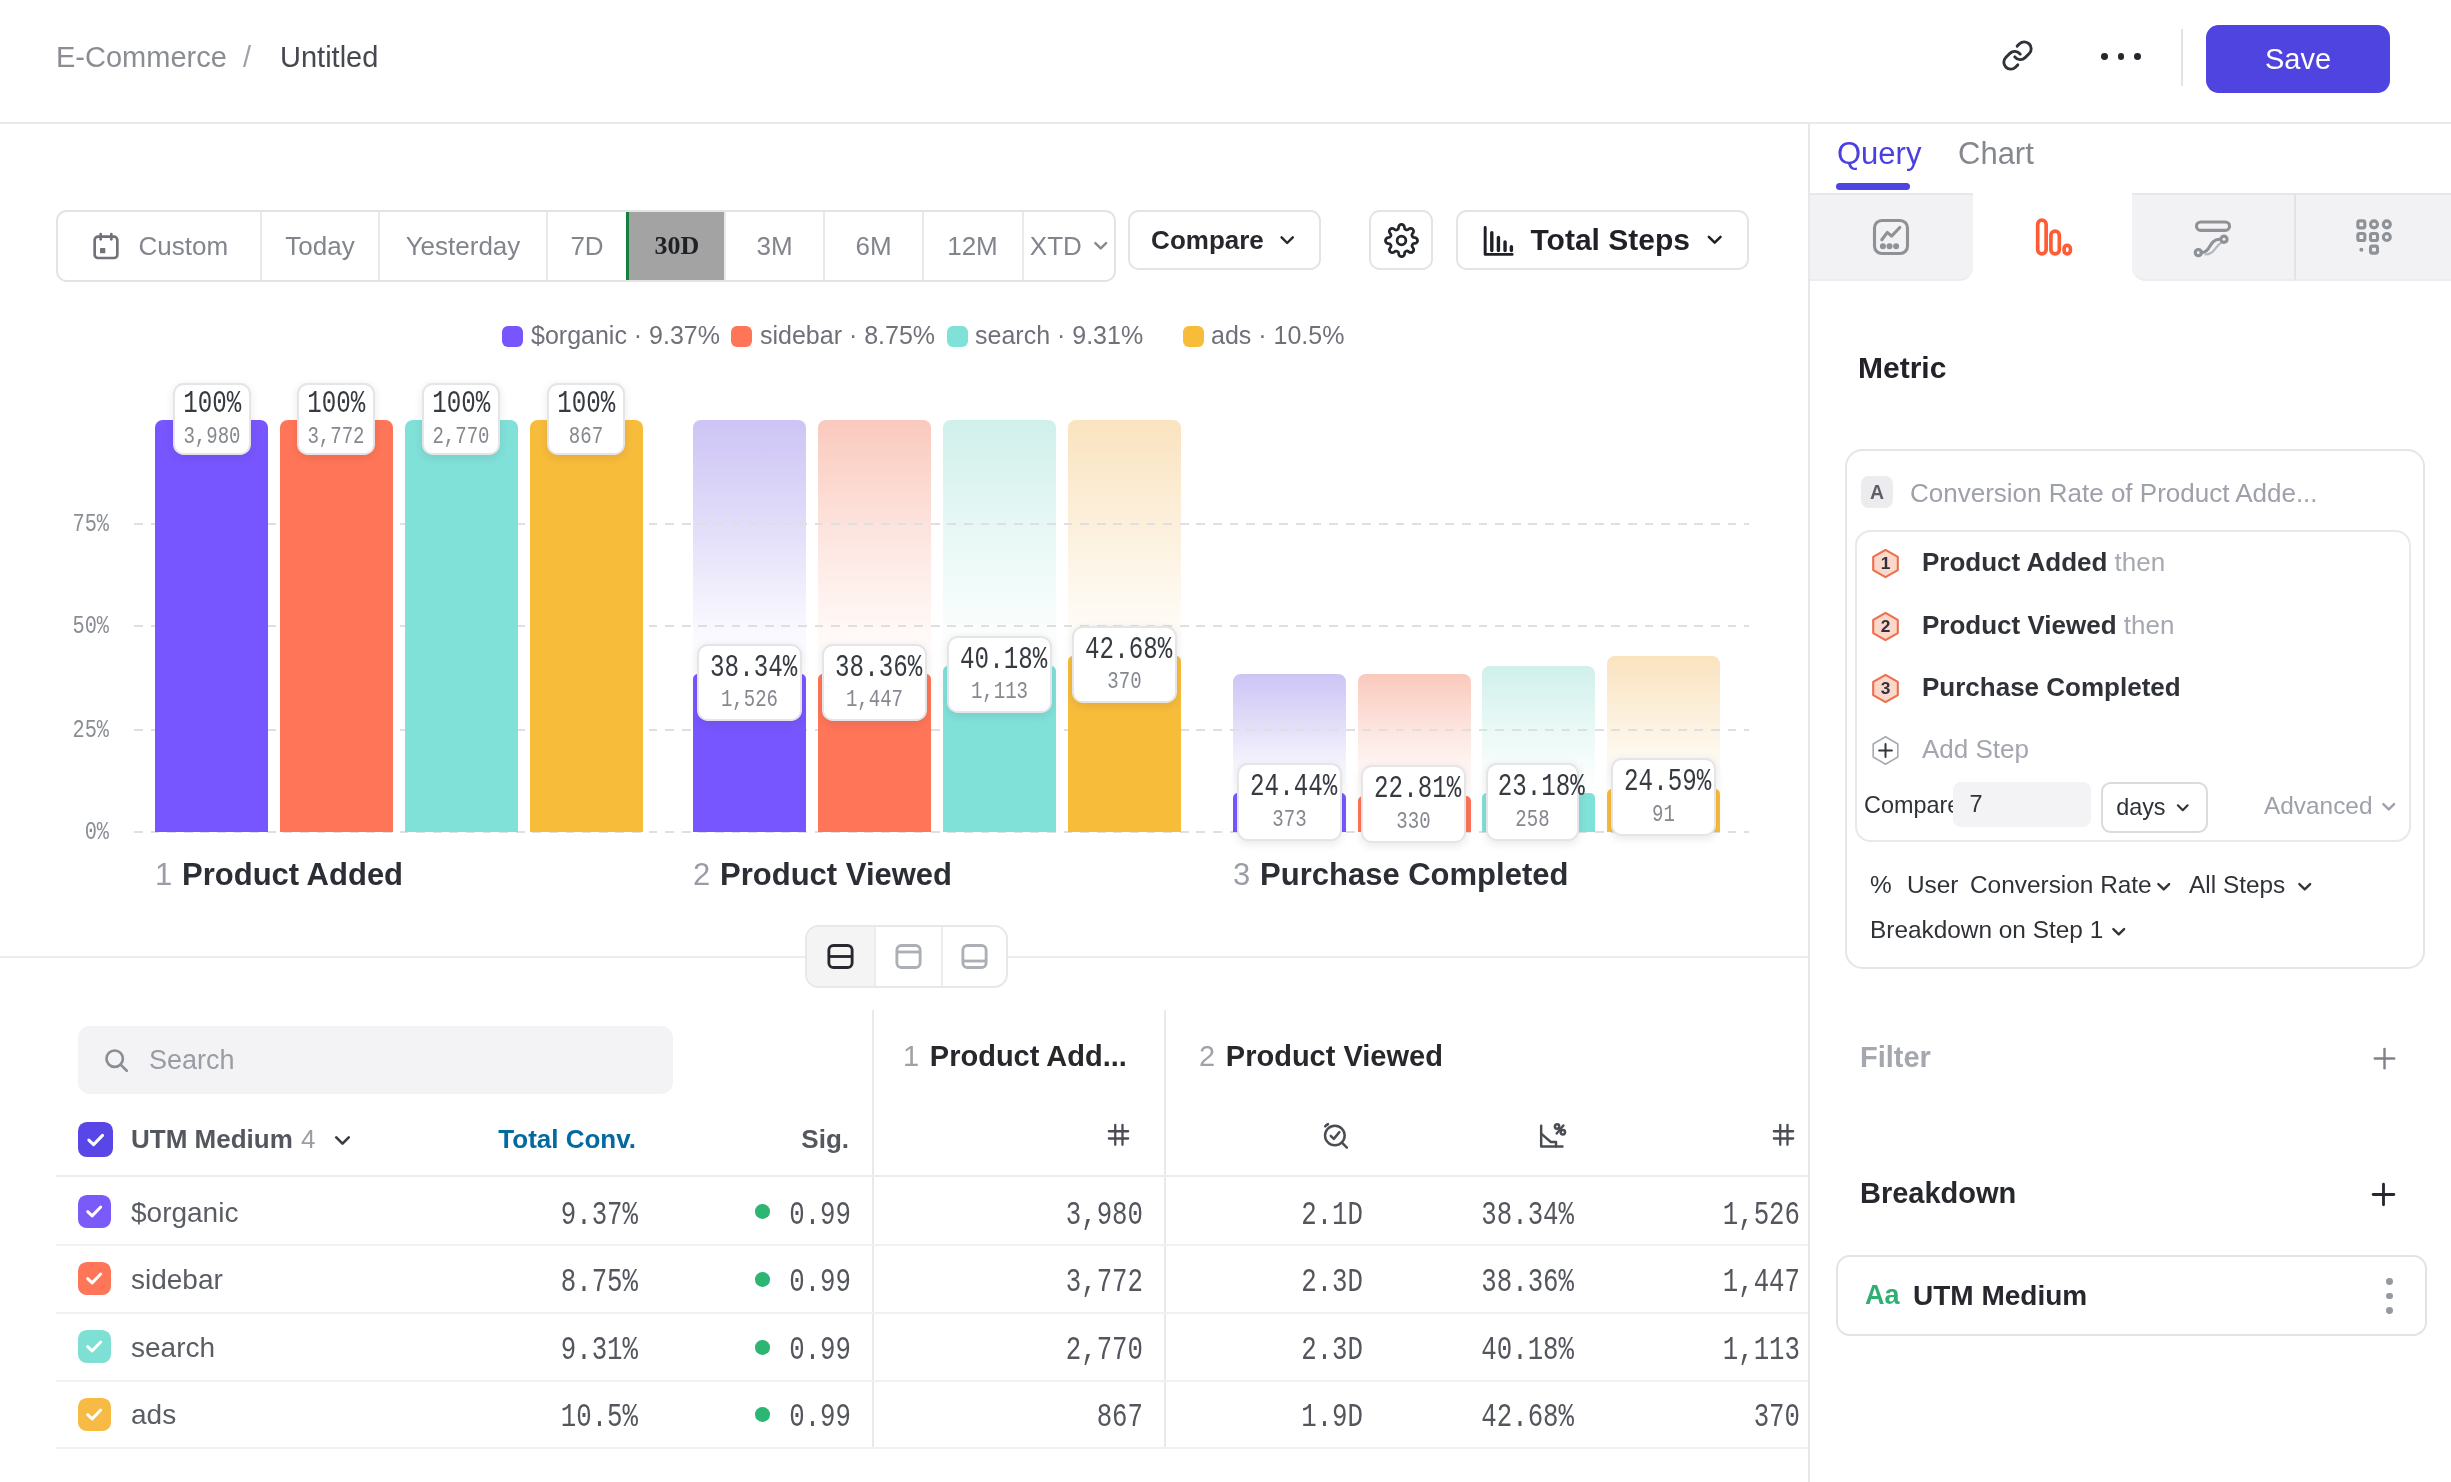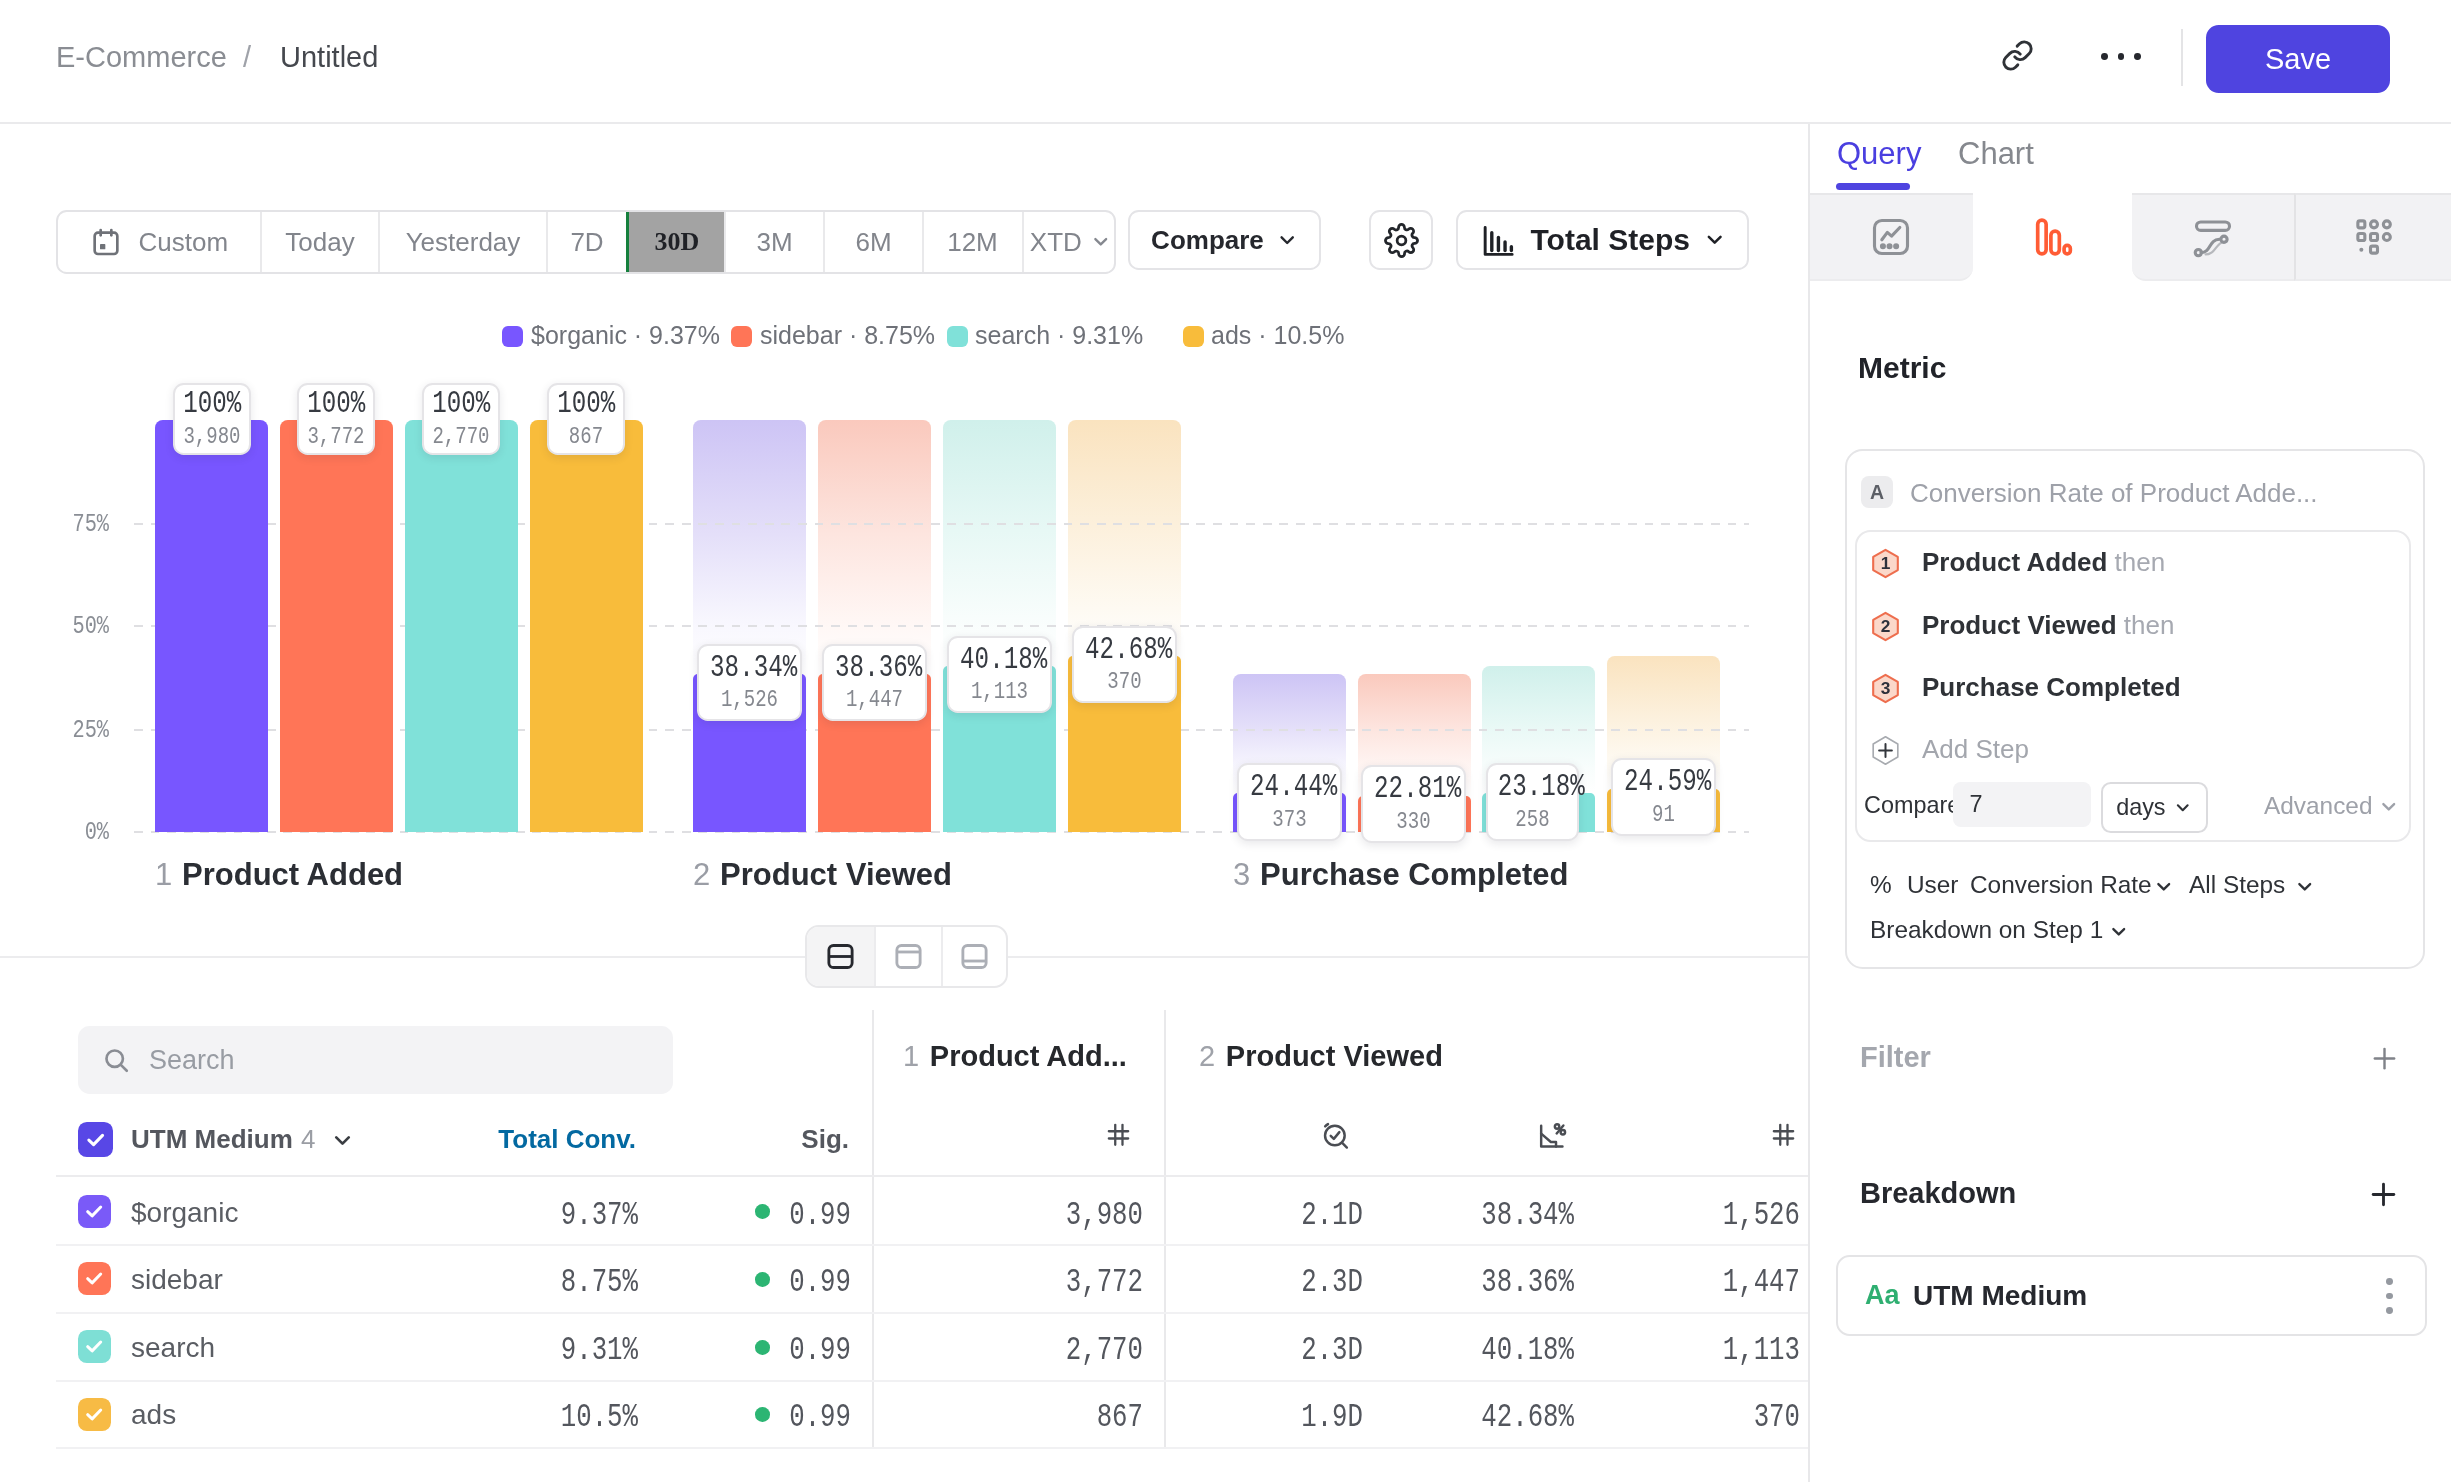--- a/index.html
+++ b/index.html
@@ -44,21 +44,21 @@
 
   <div class="abs" style="left:2101px;top:53px;display:flex;gap:9.8px;">
     <span class="dot3"></span>
       <span class="dot3"></span>
       <span class="dot3"></span>
   </div>
   <div class="abs" style="left:2181px;top:29px;width:0;height:57px;border-left:2px solid #E4E4E6;"></div>
   <div class="abs" style="left:2206px;top:25px;width:184px;height:68px;background:#4F44E0;border-radius:12.7px;display:flex;align-items:center;justify-content:center;color:#fff;font-size:29px;">Save</div>
 </div>
 
-<div class="abs" style="left:56px;top:210px;width:1060px;height:64px;border:2px solid #E3E3E6;border-radius:10.7px;background:#fff;">
+<div class="abs" style="left:56px;top:210px;width:1060px;height:72px;border:2px solid #E3E3E6;border-radius:10.7px;background:#fff;">
   <div class="seg" style="left:0;width:202px;">
     <svg width="32" height="32" viewBox="0 0 24 24" fill="none" stroke="#6F7278" stroke-width="2" stroke-linecap="round" stroke-linejoin="round" style="margin-right:16.6px;">
       <rect x="3.5" y="5" width="17" height="16" rx="2.5"></rect>
       <line x1="8" y1="3" x2="8" y2="7"></line>
         <line x1="16" y1="3" x2="16" y2="7"></line>
       <rect x="7.5" y="13.5" width="4" height="4" fill="#6F7278" stroke="none" rx="0.5"></rect>
     </svg>
     Custom
   </div>
   <div class="seg" style="left:202px;width:118px;border-left:2px solid #E9E9EB;">Today</div>

